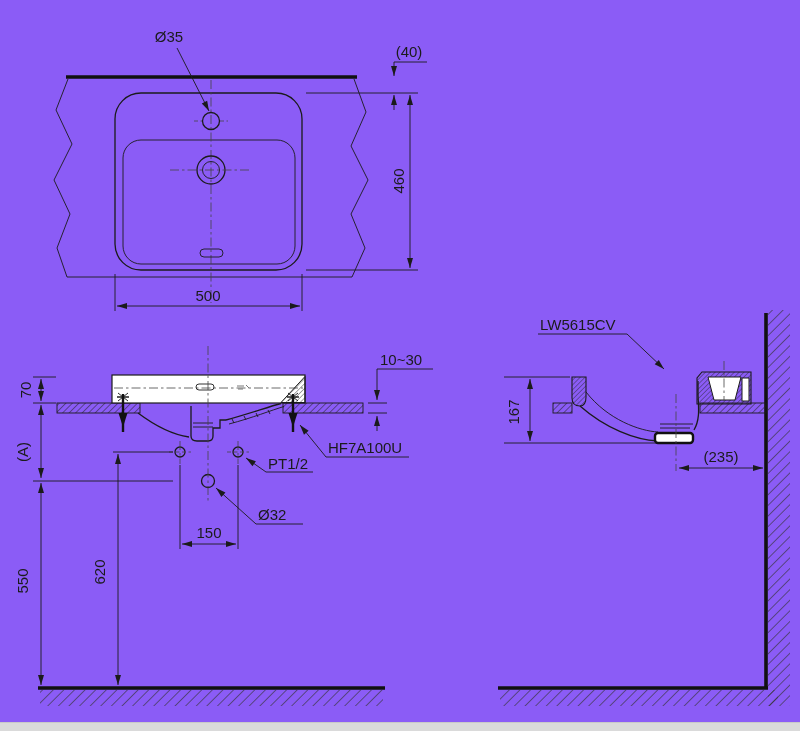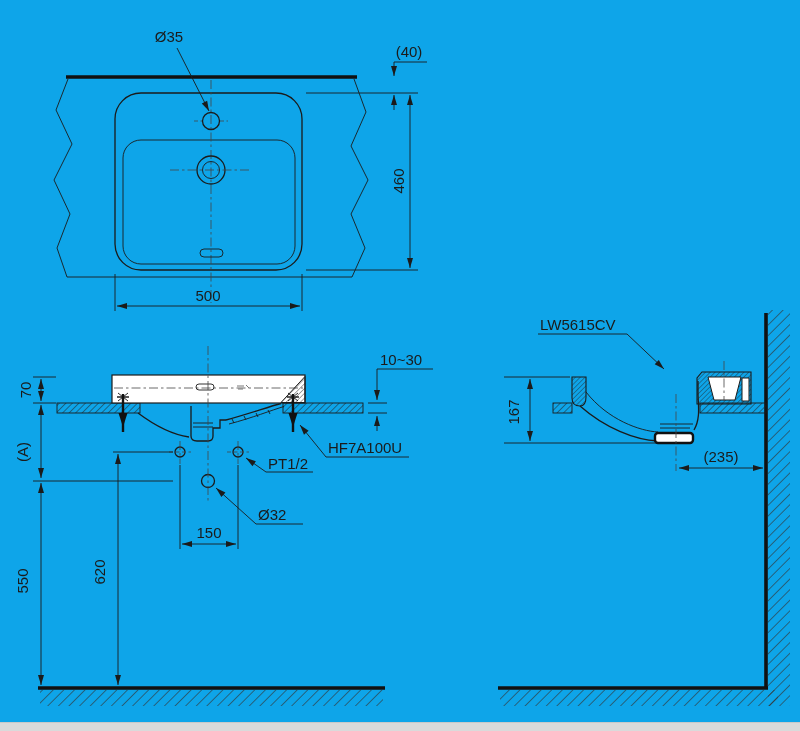--- a/index.html
+++ b/index.html
@@ -1,16 +1,16 @@
 <!DOCTYPE html>
 <html><head>
 <meta charset="utf-8">
 <style>
   html,body{margin:0;padding:0;background:#fff;}
-  #stage{position:relative;width:800px;height:731px;background:#0ea5e9;overflow:hidden;
+  #stage{position:relative;width:800px;height:731px;background:#8b5cf6;overflow:hidden;
          font-family:"Liberation Sans","DejaVu Sans",sans-serif;}
   svg{position:absolute;left:0;top:0;}
   text{fill:#1b1b1b;font-family:"Liberation Sans","DejaVu Sans",sans-serif;}
   .dim{font-size:15px;}
   .lbl{font-size:15px;}
   .thin{stroke:#1b1b1b;stroke-width:0.9;fill:none;}
   .med{stroke:#1b1b1b;stroke-width:1.3;fill:none;}
   .thick{stroke:#111;stroke-width:3.6;fill:none;}
   .cl{stroke:#444;stroke-width:0.8;fill:none;stroke-dasharray:9,3,2.5,3;}
   .dsh{stroke:#444;stroke-width:0.8;fill:none;stroke-dasharray:4,2.5;}

